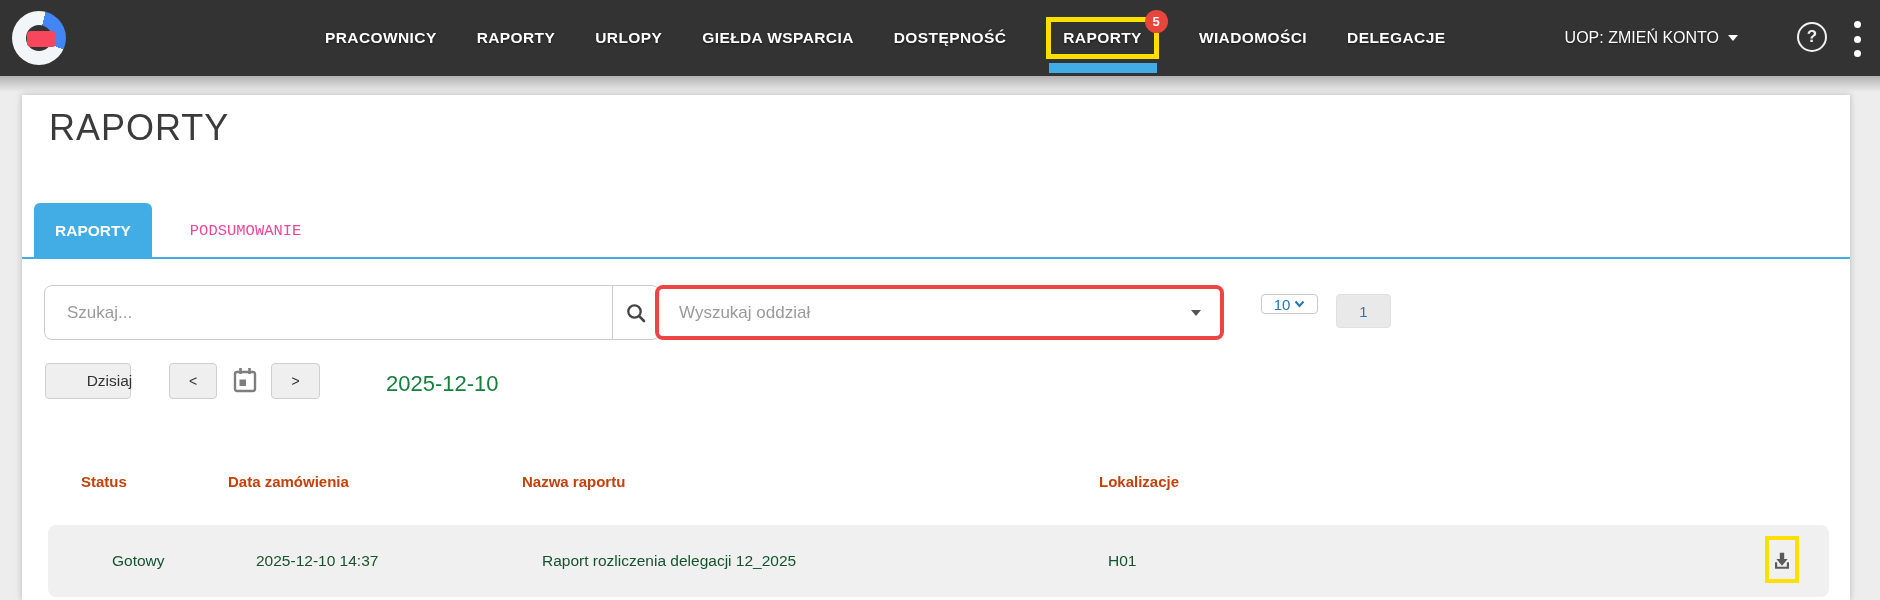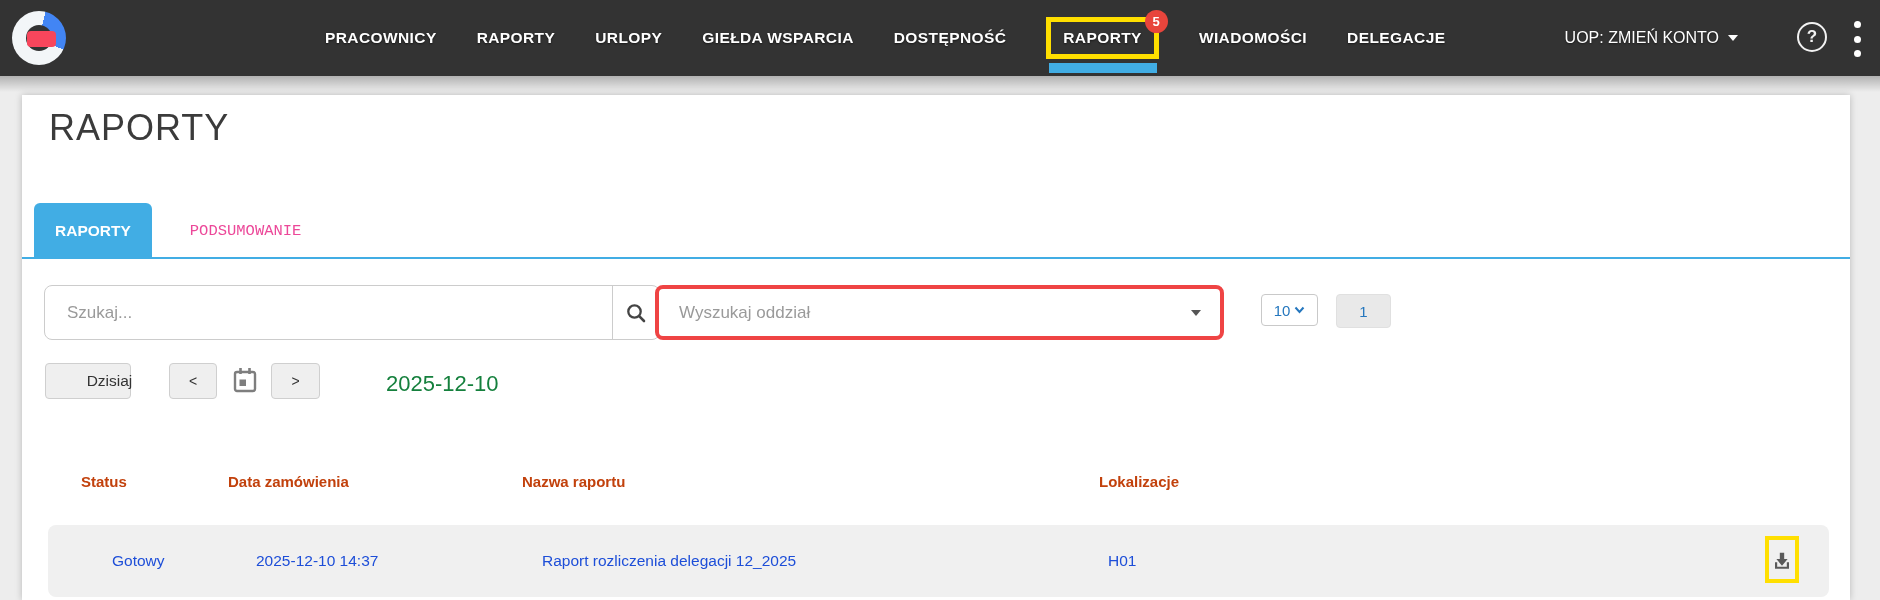--- a/index.html
+++ b/index.html
@@ -62,21 +62,21 @@
   .search-group input::placeholder { color:#9a9a9a; }
   .search-btn { width:47px; border-left:1px solid #cccccc; display:flex; align-items:center; justify-content:center;
     cursor:pointer; }
 
   .branch-select { position:absolute; left:633px; top:190px; width:569px; height:55px;
     border:4px solid #ef4444; border-radius:8px; background:#fff; display:flex; align-items:center;
     cursor:pointer; }
   .branch-select .ph { padding-left:20px; font-size:17px; color:#9a9a9a; flex:1; }
   .branch-select .caret-down { border-top-color:#555; margin-right:19px; }
 
-  .size-select { position:absolute; left:1239px; top:199px; width:57px; height:32px; border:1px solid #c9c9c9;
+  .size-select { position:absolute; left:1239px; top:199px; width:57px; height:20px; border:1px solid #c9c9c9;
     border-radius:4px; background:#fff; color:#2577be; font-size:15px; display:flex; align-items:center;
     justify-content:center; gap:4px; cursor:pointer; }
   .page-btn { position:absolute; left:1314px; top:199px; width:55px; height:34px; background:#e9e9e9;
     border:1px solid #e0e0e0; border-radius:4px; color:#2577be; font-size:15px; display:flex; align-items:center;
     justify-content:center; cursor:pointer; }
 
   
   .btn { position:absolute; top:268px; height:36px; background:#efefef; border:1px solid #cfcfcf;
     border-radius:4px; color:#333; font-size:15.5px; display:flex; align-items:center; justify-content:center;
     cursor:pointer; }
@@ -86,21 +86,21 @@
   .cal-icon { position:absolute; left:209px; top:270px; width:28px; height:32px; display:flex;
     align-items:center; justify-content:center; cursor:pointer; }
   .date-label { position:absolute; left:364px; top:276px; font-size:22px; color:#15803d; }
 
   
   .th { position:absolute; top:378px; font-size:15px; font-weight:700; color:#c2410c; }
   .th-status { left:59px; } .th-ordered { left:206px; } .th-name { left:500px; } .th-loc { left:1077px; }
 
   .row { position:absolute; left:26px; top:430px; width:1781px; height:72px; background:#f0f0f0;
     border-radius:8px; }
-  .cell { position:absolute; top:0; height:72px; display:flex; align-items:center; font-size:15.5px; color:#1d4ed8; }
+  .cell { position:absolute; top:0; height:72px; display:flex; align-items:center; font-size:15.5px; color:#14532d; }
   .c-status { left:64px; } .c-ordered { left:208px; } .c-name { left:494px; } .c-loc { left:1060px; }
   .dl-wrap { position:absolute; left:1717px; top:11px; width:34px; height:47px; border:4px solid #ffdf00;
     display:flex; align-items:center; justify-content:center; cursor:pointer; background:transparent; }
 </style>
 </head>
 <body>
 
 <div class="stage">
 
   <div class="navbar">

